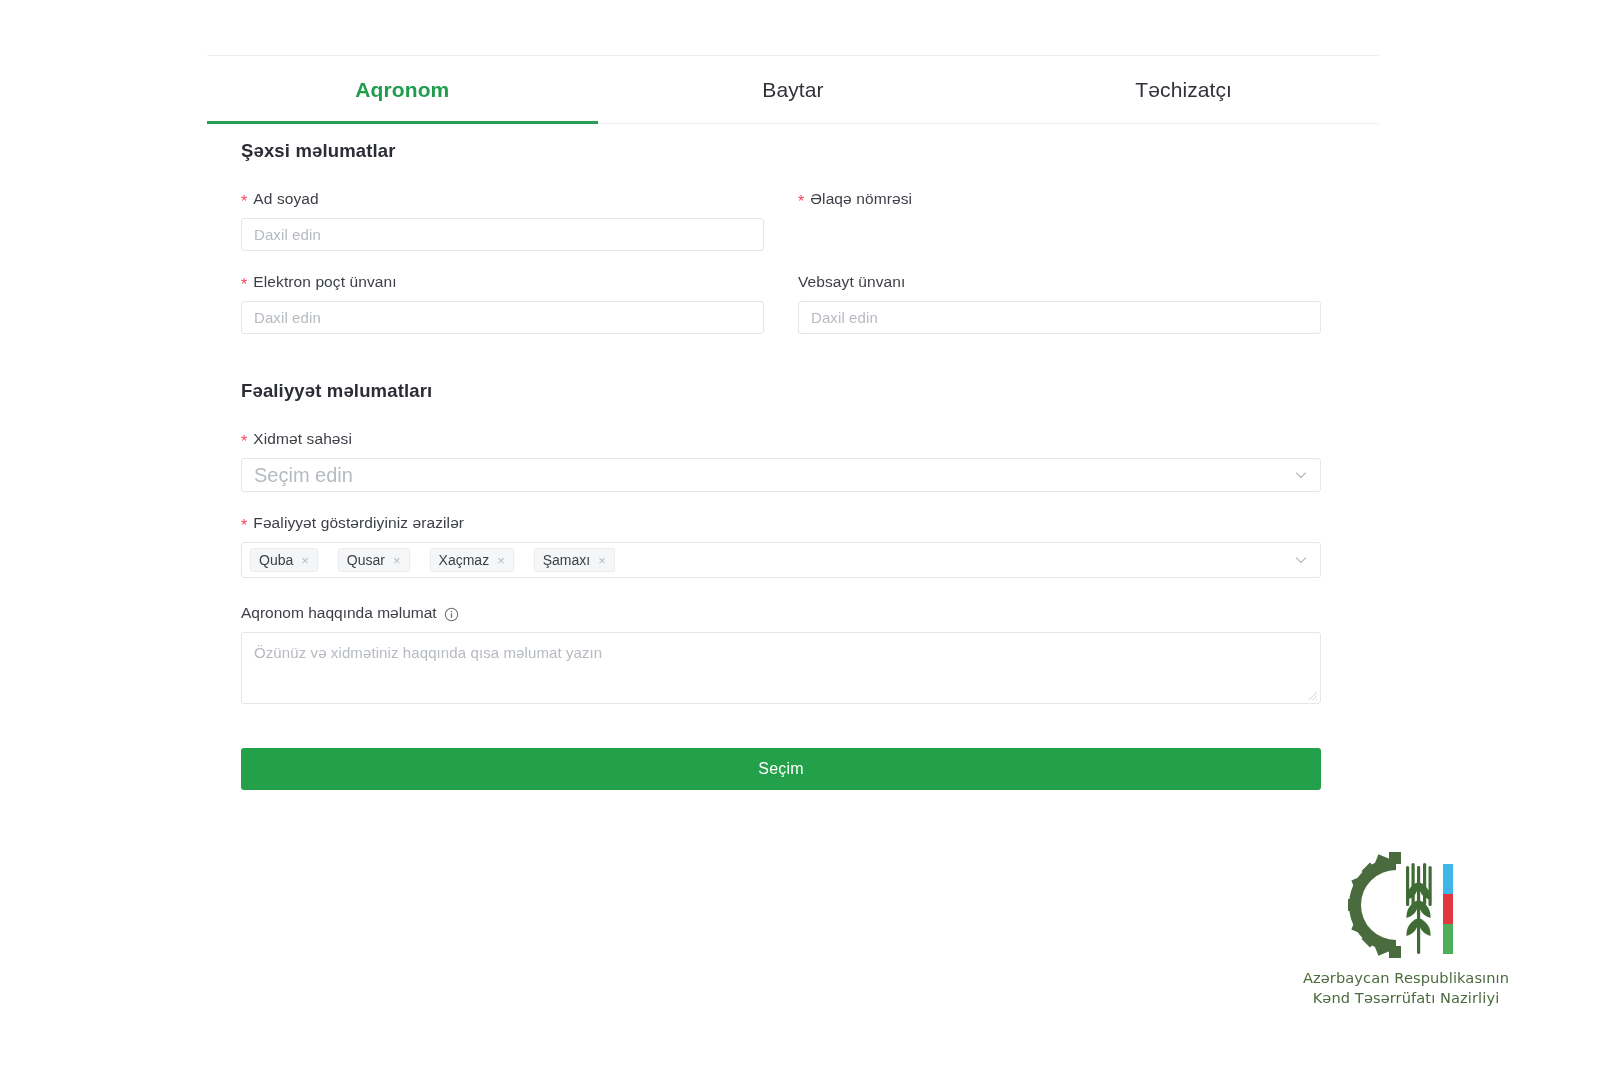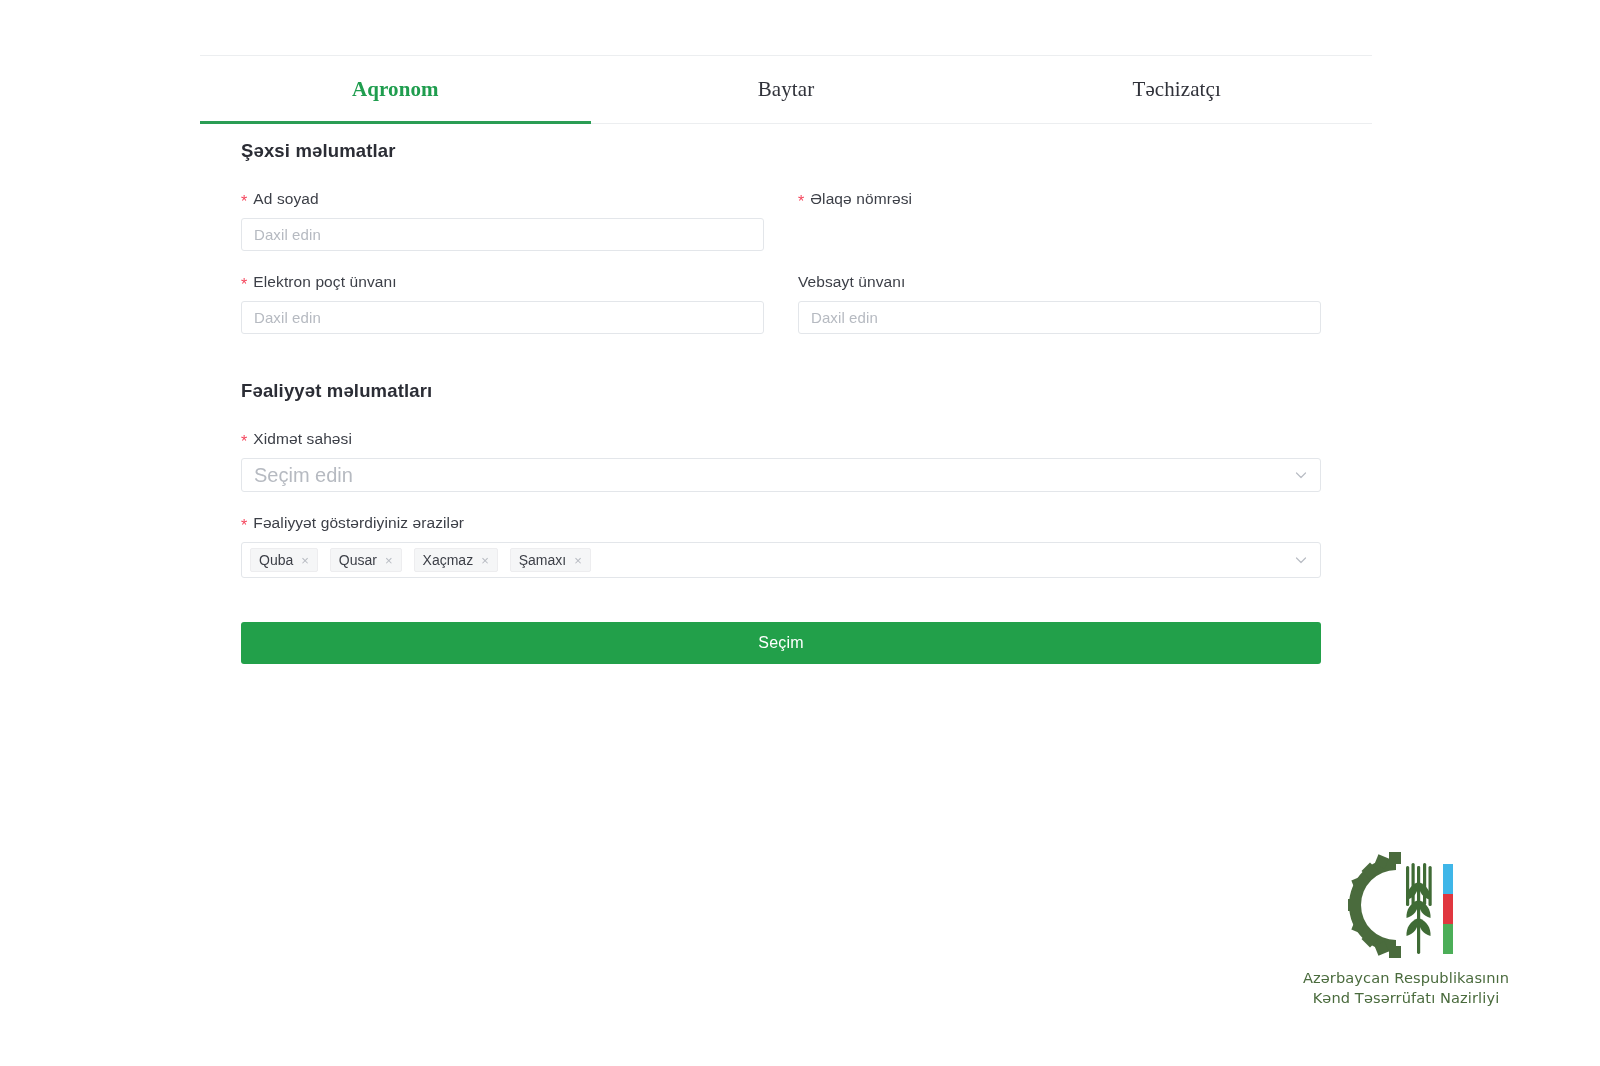--- a/index.html
+++ b/index.html
@@ -17,28 +17,27 @@
     position: relative;
     width: 1600px;
     height: 1066px;
     background: #ffffff;
     overflow: hidden;
   }
 
   
   .tabs {
     position: absolute;
-    left: 200px;
+    left: 207px;
     top: 55px;
     width: 1172px;
     height: 69px;
     display: flex;
     border-top: 1px solid #eceef0;
     border-bottom: 1px solid #eceef0;
-    font-family: Liberation Serif, serif;
   }
   .tab {
     flex: 1 1 0;
     display: flex;
     align-items: center;
     justify-content: center;
     font-size: 21px;
     color: #30323a;
     letter-spacing: .1px;
     position: relative;
@@ -175,21 +174,21 @@
   .multiselect {
     width: 100%;
     min-height: 36px;
     border: 1px solid #e3e6ea;
     border-radius: 3px;
     background: #fff;
     display: flex;
     align-items: center;
     padding: 0 48px 0 8px;
     position: relative;
-    gap: 12px;
+    gap: 20px;
   }
   .tag {
     display: inline-flex;
     align-items: center;
     gap: 8px;
     height: 24px;
     padding: 0 8px;
     background: #f5f6f7;
     border: 1px solid #ededef;
     border-radius: 2px;
@@ -375,20 +374,38 @@
             <span>Şamaxı</span>
             <span class="x">×</span>
           </span>
           <svg class="chev" viewBox="0 0 14 14">
             <path d="M2.5 5 L7 9.5 L11.5 5" fill="none" stroke="#b9bdc4" stroke-width="1.2" stroke-linecap="round" stroke-linejoin="round"></path>
           </svg>
         </div>
       </div>
     </div>
 
+    <div class="row" style="margin-bottom:0;">
+      <div class="col full">
+        <div class="ta-label">
+          <span>Aqronom haqqında məlumat</span>
+          <svg class="info-icon" viewBox="0 0 16 16">
+            <circle cx="8" cy="8" r="6.6" fill="none" stroke="#6d717a" stroke-width="1.1"></circle>
+            <circle cx="8" cy="4.9" r="0.85" fill="#6d717a"></circle>
+            <rect x="7.3" y="6.6" width="1.4" height="5" rx="0.6" fill="#6d717a"></rect>
+          </svg>
+        </div>
+        <div class="textarea">
+          <span>Özünüz və xidmətiniz haqqında qısa məlumat yazın</span>
+          <svg class="resize-handle" viewBox="0 0 10 10">
+            <path d="M9 1 L1 9 M9 4.5 L4.5 9 M9 8 L8 9" stroke="#c9ccd1" stroke-width="0.9" fill="none"></path>
+          </svg>
+        </div>
+      </div>
+    </div>
 
     <button class="submit">
       <span>Seçim</span>
     </button>
 
   </div>
 
   <div class="logo-block">
     <svg class="logo-mark" width="116" height="106" viewBox="0 0 116 106">
 

